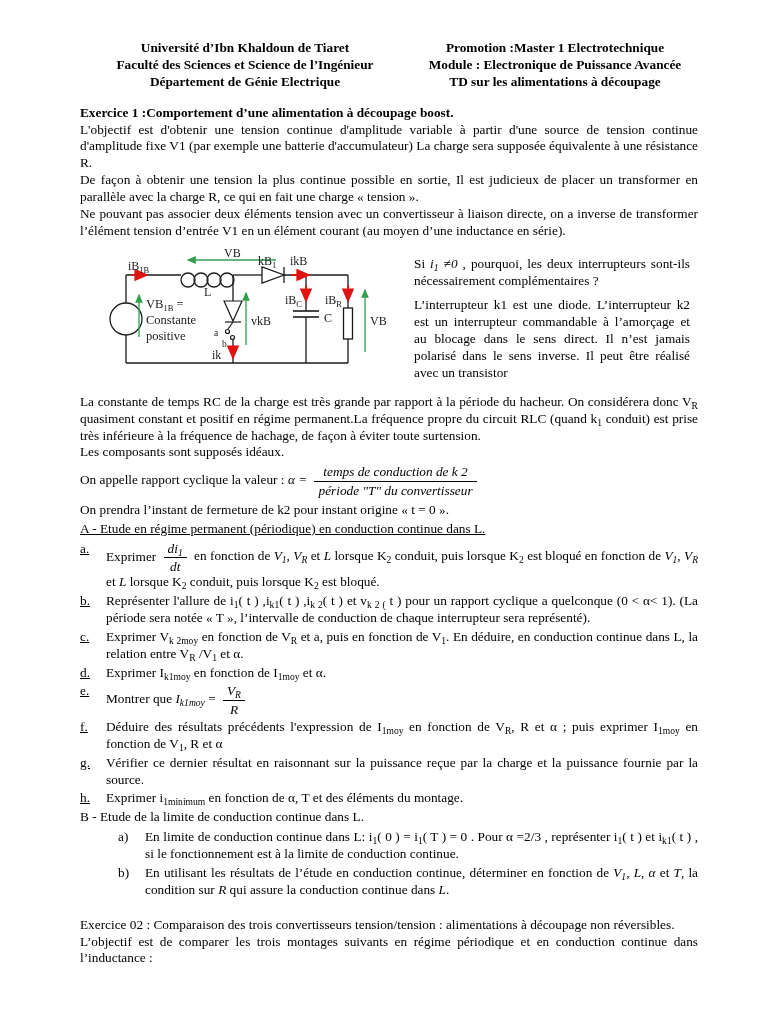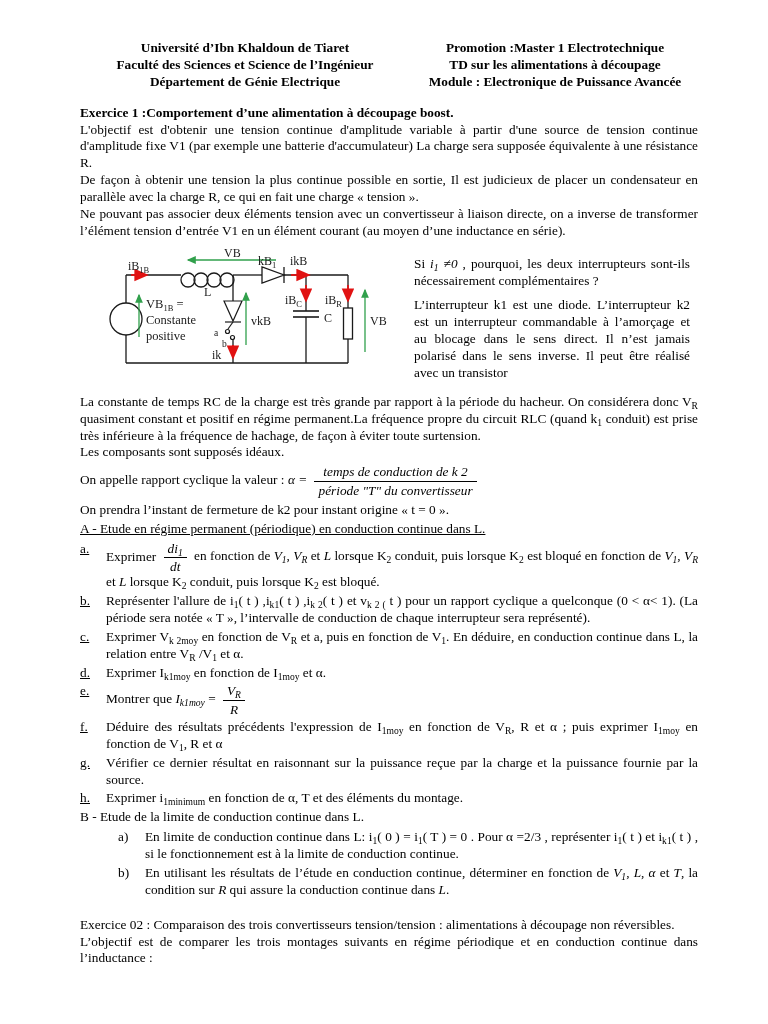--- a/index.html
+++ b/index.html
@@ -51,28 +51,28 @@
 <div class="page">
 
   <div class="doc-header">
     <div class="col-left">
       <div>Université d’Ibn Khaldoun de Tiaret</div>
       <div>Faculté des Sciences  et Science de l’Ingénieur</div>
       <div>Département de Génie Electrique</div>
     </div>
     <div class="col-right">
       <div>Promotion :Master 1  Electrotechnique</div>
+      <div>Module : Electronique de Puissance Avancée</div>
       <div>TD  sur les alimentations à découpage</div>
-      <div>Module : Electronique de Puissance Avancée</div>
     </div>
   </div>
 
   <div class="title">Exercice 1 :Comportement d’une alimentation à découpage boost.</div>
   <p class="just">L'objectif est d'obtenir une tension continue d'amplitude variable à partir d'une source de tension continue d'amplitude fixe V1 (par exemple une batterie d'accumulateur) La charge sera supposée équivalente à une résistance R.</p>
-  <p class="just">De façon à obtenir une tension la plus continue possible en sortie, Il est judicieux de placer un condensateur en parallèle avec la charge R, ce qui en fait une charge « tension ».</p>
+  <p class="just">De façon à obtenir une tension la plus continue possible en sortie, Il est judicieux de placer un transformer en parallèle avec la charge R, ce qui en fait une charge « tension ».</p>
   <p class="just">Ne pouvant pas associer deux éléments tension avec un convertisseur à liaison directe, on a inverse de transformer l’élément tension d’entrée V1 en un élément courant (au moyen d’une inductance en série).</p>
 
   <div class="figure-row">
     <div class="circuit-wrap">
       <svg width="292" height="128" viewBox="0 0 292 128">
         <defs>
           <marker id="ar" markerWidth="9" markerHeight="8" refX="7" refY="3.5" orient="auto">
             <path d="M0,0 L8,3.5 L0,7 Z" fill="#e11212"></path>
           </marker>
           <marker id="ag" markerWidth="8" markerHeight="7" refX="6" refY="3" orient="auto">

